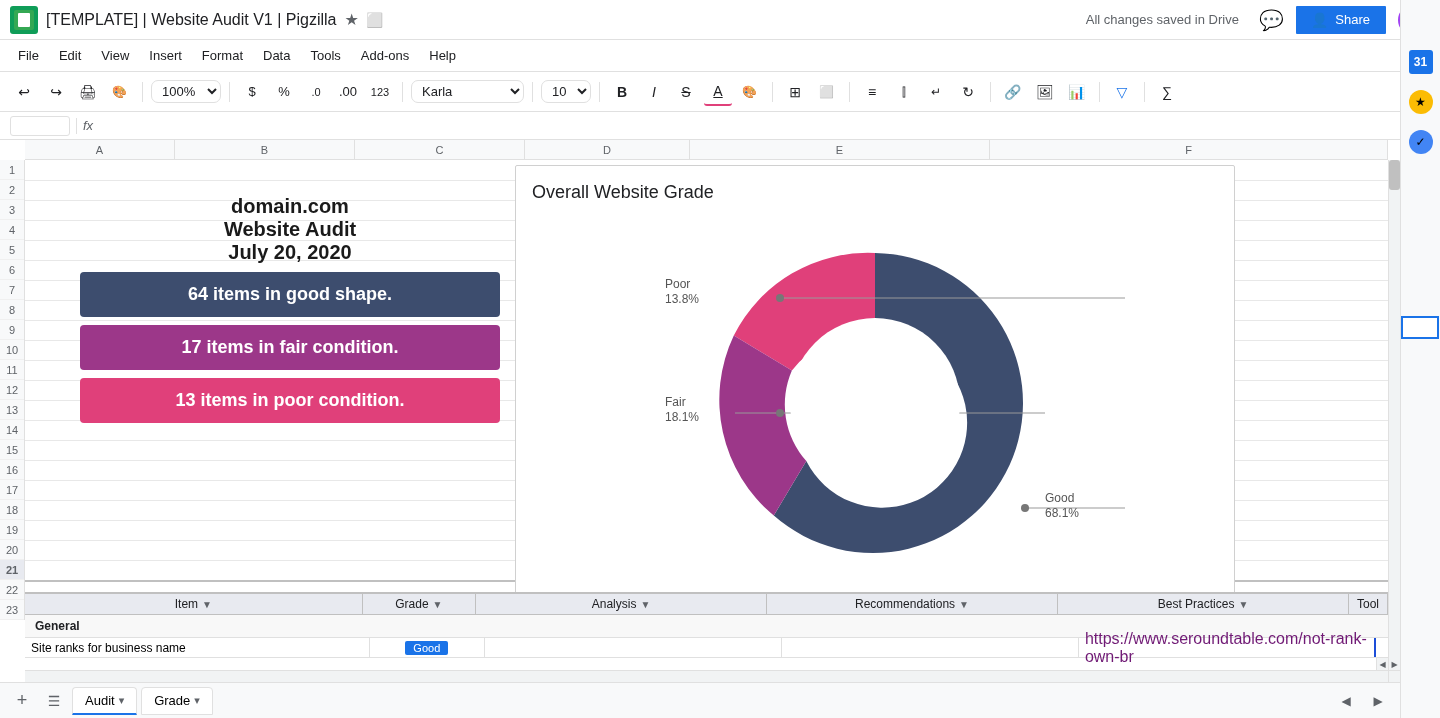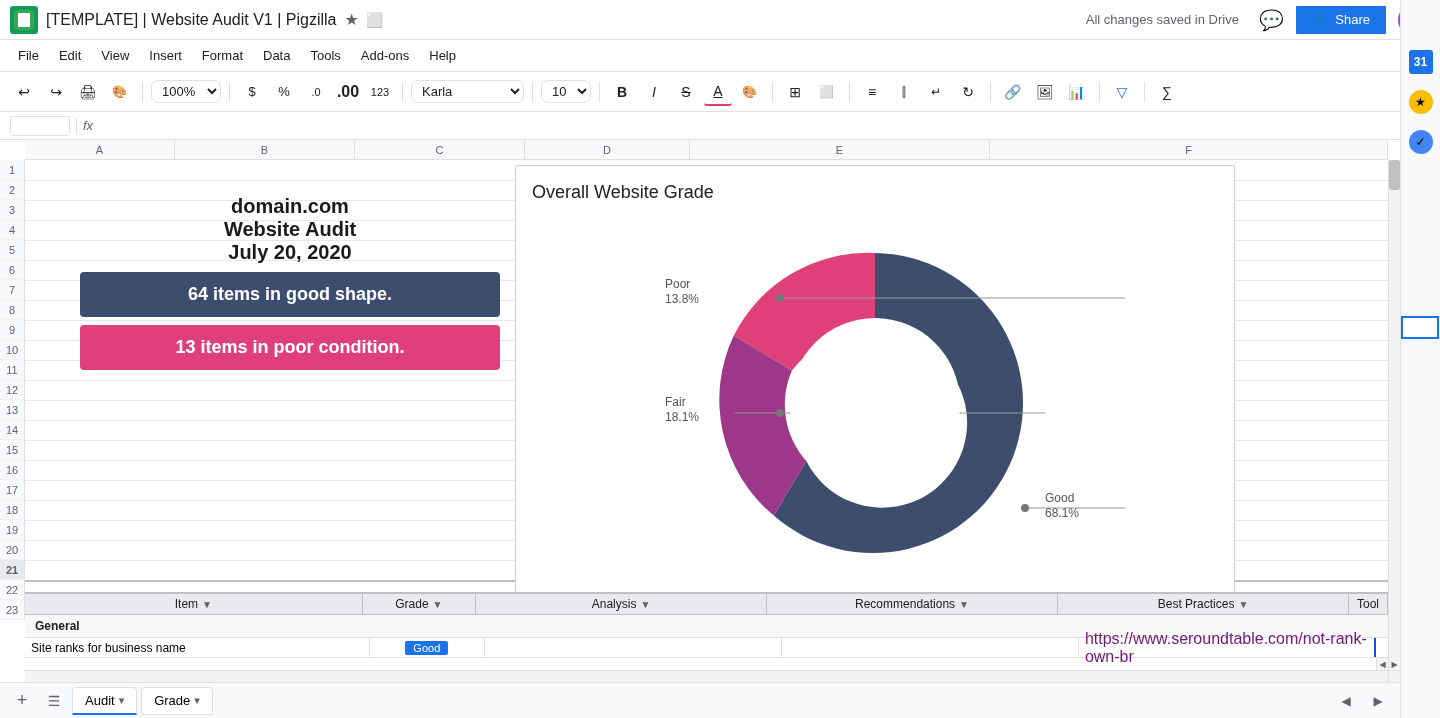--- a/index.html
+++ b/index.html
@@ -242,21 +242,21 @@
     <div class="tb-btn">🖨</div>
     <div class="tb-btn" style="font-size:12px;">🎨</div>
     <div class="tb-sep"></div>
     <select class="tb-select" style="width:70px;">
       <option>100%</option>
     </select>
     <div class="tb-sep"></div>
     <div class="tb-btn" style="font-size:13px;">$</div>
     <div class="tb-btn" style="font-size:13px;">%</div>
     <div class="tb-btn" style="font-size:11px;">.0</div>
-    <div class="tb-btn" style="font-size:16px;font-weight:bold;">.00</div>
+    <div class="tb-btn" style="font-size:13px;">.00</div>
     <div class="tb-btn" style="font-size:11px;">123</div>
     <div class="tb-sep"></div>
     <select class="tb-select" style="width:113px;">
       <option>Karla</option>
     </select>
     <div class="tb-sep"></div>
     <select class="tb-select" style="width:50px;">
       <option>10</option>
     </select>
     <div class="tb-sep"></div>
@@ -360,20 +360,23 @@
 
       <div class="left-panel">
         <div style="text-align:center;margin-bottom:8px;">
           <div style="font-size:20px;font-weight:bold;color:#1a1a1a;font-family:Arial;">domain.com</div>
           <div style="font-size:20px;font-weight:bold;color:#1a1a1a;font-family:Arial;">Website Audit</div>
           <div style="font-size:20px;font-weight:bold;color:#1a1a1a;font-family:Arial;">July 20, 2020</div>
         </div>
         <div class="stat-bar good">
           <span>64 items in good shape.</span>
         </div>
+        <div class="stat-bar fair">
+          <span>17 items in fair condition.</span>
+        </div>
         <div class="stat-bar poor">
           <span>13 items in poor condition.</span>
         </div>
       </div>
 
       <div class="chart-panel">
         <div class="chart-title">Overall Website Grade</div>
 
         <div style="position:relative;width:100%;height:380px;">
           <svg width="500" height="360" viewBox="0 0 500 360" style="position:absolute;top:0;left:50%;transform:translateX(-50%);">

